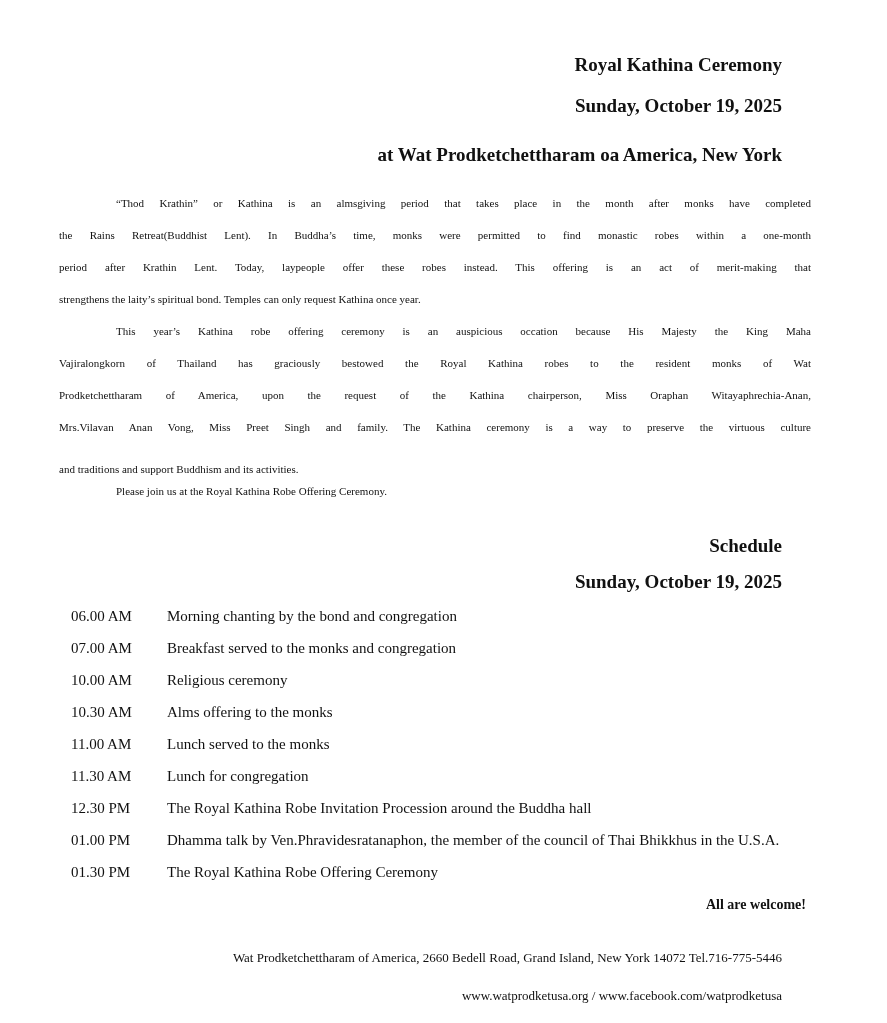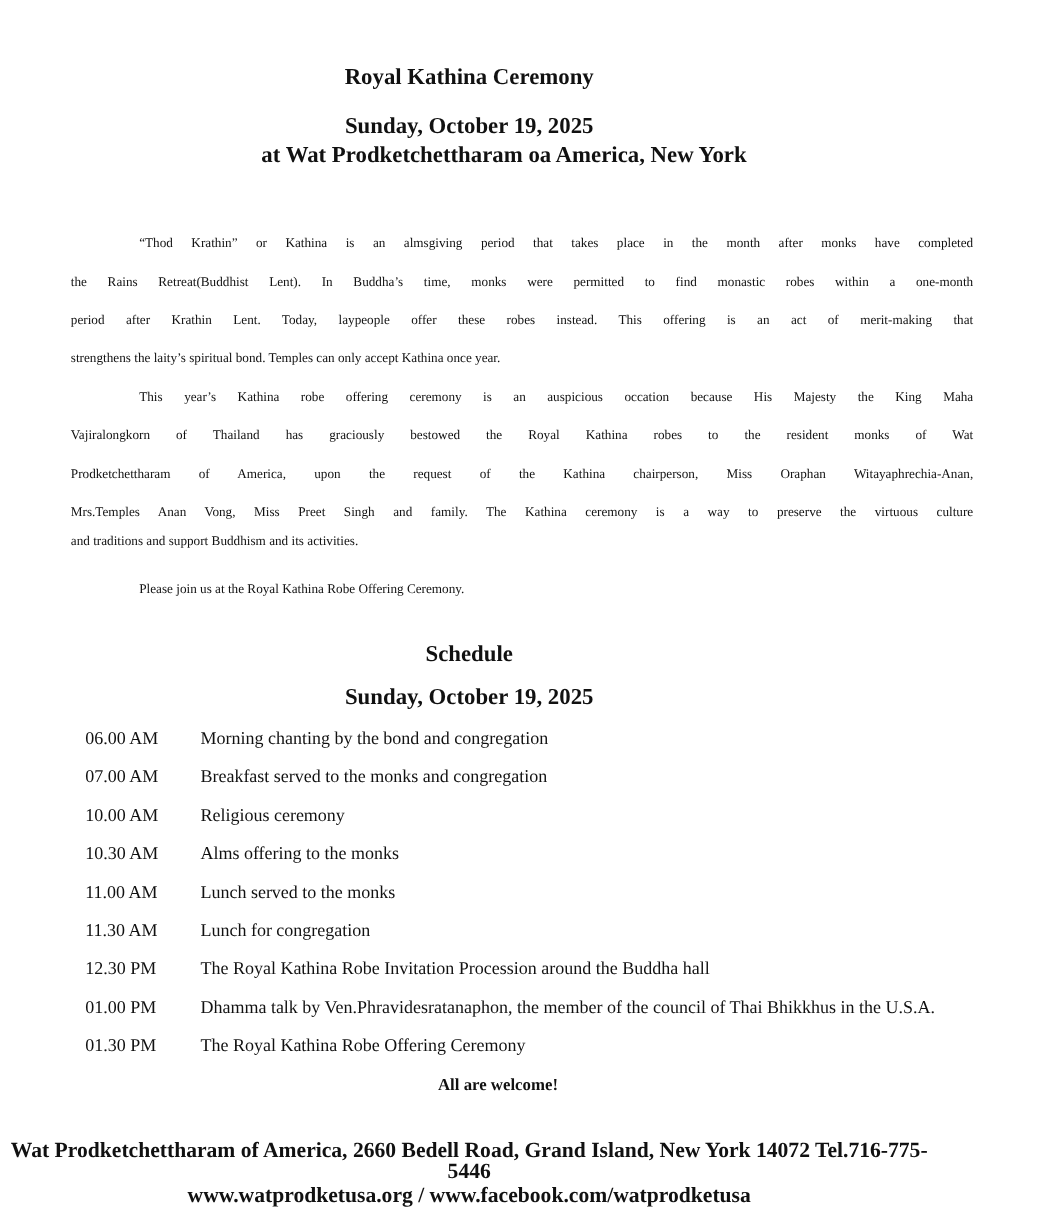--- a/index.html
+++ b/index.html
@@ -2,55 +2,55 @@
 <html><head>
   <meta charset="utf-8">
   <style>
     html, body { margin: 0; padding: 0; background: #ffffff; }
     body {
       width: 887px; height: 1023px; position: relative; overflow: hidden;
       font-family: "Liberation Serif", "DejaVu Serif", serif;
       color: #111111;
     }
     .abs { position: absolute; }
-    .center { left: 0; width: 782px; text-align: center; }
+    .center { left: 0; width: 782px; text-align: right; }
     .title { font-weight: bold; font-size: 19px; line-height: 22px; }
     .body-line {
       left: 59px; width: 752px; font-size: 11px; line-height: 18px;
       white-space: nowrap;
     }
     .justify { text-align: justify; text-align-last: justify; }
     .indent { padding-left: 57px; box-sizing: border-box; }
     .sched-head { font-weight: bold; font-size: 19px; line-height: 20px; }
     .row { left: 59px; font-size: 15px; line-height: 18px; white-space: nowrap; }
     .row .time { position: absolute; left: 12px; top: 0; }
     .row .desc { position: absolute; left: 108px; top: 0; }
     .welcome { font-weight: bold; font-size: 14px; line-height: 18px; }
-    .footer { font-weight: bold; font-size: 18px; line-height: 18px; }
+    .footer { font-weight: normal; font-size: 13px; line-height: 18px; }
   </style>
 </head>
 <body>
 
 <div class="abs center title" style="top:54px;">Royal Kathina Ceremony</div>
 <div class="abs center title" style="top:95px;">Sunday, October 19, 2025</div>
-<div class="abs center title" style="top:119px;padding-left:29px;">at Wat Prodketchettharam oa America, New York</div>
+<div class="abs center title" style="top:144px;">at Wat Prodketchettharam oa America, New York</div>
 
 <div>
   <div class="abs body-line justify indent" style="top:194px;">“Thod Krathin” or Kathina is an almsgiving period that takes place in the month after monks have completed</div>
   <div class="abs body-line justify" style="top:226px;">the Rains Retreat(Buddhist Lent). In Buddha’s time, monks were permitted to find monastic robes within a one-month</div>
   <div class="abs body-line justify" style="top:258px;">period after Krathin Lent. Today, laypeople offer these robes instead. This offering is an act of merit-making that</div>
-  <div class="abs body-line" style="top:290px;">strengthens the laity’s spiritual bond. Temples can only accept Kathina once year.</div>
+  <div class="abs body-line" style="top:290px;">strengthens the laity’s spiritual bond. Temples can only request Kathina once year.</div>
 </div>
 
 <div>
   <div class="abs body-line justify indent" style="top:322px;">This year’s Kathina robe offering ceremony is an auspicious occation because His Majesty the King Maha</div>
   <div class="abs body-line justify" style="top:354px;">Vajiralongkorn of Thailand has graciously bestowed the Royal Kathina robes to the resident monks of Wat</div>
   <div class="abs body-line justify" style="top:386px;">Prodketchettharam of America, upon the request of the Kathina chairperson, Miss Oraphan Witayaphrechia-Anan,</div>
-  <div class="abs body-line justify" style="top:418px;">Mrs.Temples Anan Vong, Miss Preet Singh and family. The Kathina ceremony is a way to preserve the virtuous culture</div>
-  <div class="abs body-line" style="top:442px;">and traditions and support Buddhism and its activities.</div>
+  <div class="abs body-line justify" style="top:418px;">Mrs.Vilavan Anan Vong, Miss Preet Singh and family. The Kathina ceremony is a way to preserve the virtuous culture</div>
+  <div class="abs body-line" style="top:460px;">and traditions and support Buddhism and its activities.</div>
 </div>
 
 <div class="abs body-line indent" style="top:482px;">Please join us at the Royal Kathina Robe Offering Ceremony.</div>
 
 <div class="abs center sched-head" style="top:536px;">Schedule</div>
 <div class="abs center sched-head" style="top:572px;">Sunday, October 19, 2025</div>
 
 <div>
   <div class="abs row" style="top:607px;">
     <span class="time">06.00 AM</span>

